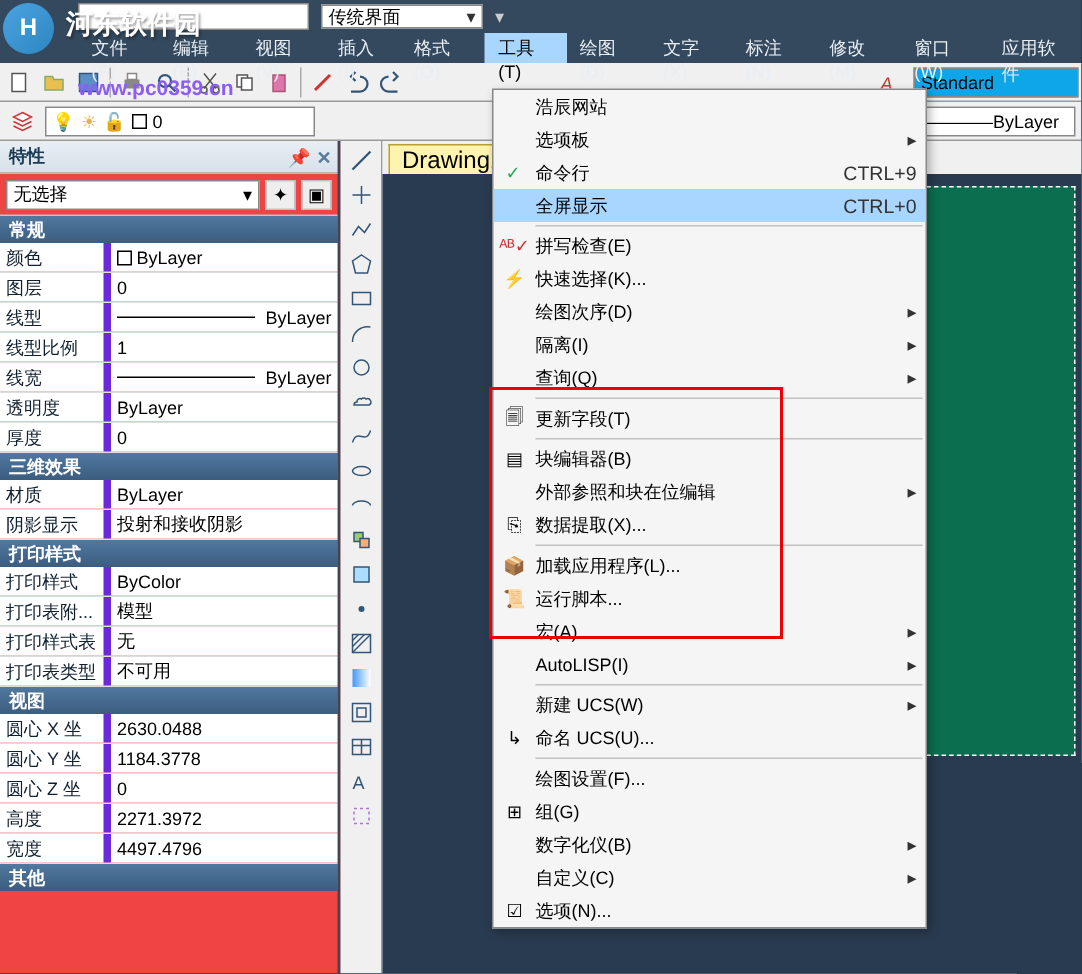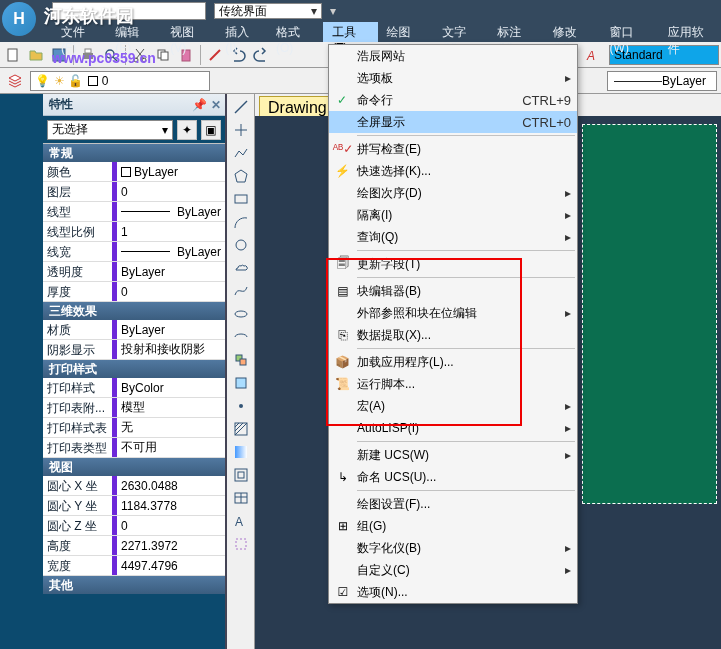--- a/index.html
+++ b/index.html
@@ -27,21 +27,21 @@
 
 .layerbar { height: 26px; background: #f0f0f0; border-bottom: 1px solid #999; display: flex; align-items: center; padding: 0 4px; gap: 4px; }
 .layer-sel { height: 20px; background: #fff; border: 1px solid #888; display: inline-flex; align-items: center; padding: 0 4px; gap: 4px; min-width: 180px; }
 .layer-sel .bulb { color: #e4c72a; }
 .layer-sel .sun { color: #e8b33a; }
 .layer-sel .lock { color: #888; }
 .layer-sel .sq { width: 10px; height: 10px; border: 1px solid #000; background: #fff; }
 .bylayer-sel { height: 20px; background: #fff; border: 1px solid #888; padding: 0 6px; display: inline-flex; align-items: center; min-width: 110px; margin-left: 2px; }
 
 .main { display: flex; height: calc(100% - 94px); }
-.palette { width: 227px; background: #0c4a6e; border-right: 2px solid #445; display: flex; flex-direction: column; padding-left: 43px; }
+.palette { width: 227px; background: #ef4444; border-right: 2px solid #445; display: flex; flex-direction: column; }
 .palette-title { height: 22px; background: linear-gradient(#e8eef4,#d7e2ea); border-bottom: 1px solid #b0c0cd; display: flex; align-items: center; padding: 0 6px; color: #1a3a52; font-weight: bold; position: relative; }
 .palette-title .pin { position: absolute; right: 18px; color: #5b7b99; }
 .palette-title .x { position: absolute; right: 4px; color: #5b7b99; }
 .palette-head { height: 28px; display: flex; align-items: center; padding: 2px 4px; gap: 4px; border-bottom: 1px solid #c2c2c2; }
 .head-sel { flex: 1; height: 20px; background: #fff; border: 1px solid #888; display: inline-flex; align-items: center; padding: 0 4px; justify-content: space-between; }
 .icon-btn { width: 20px; height: 20px; border: 1px solid #c2c2c2; background: #eee; display: inline-flex; align-items: center; justify-content: center; }
 .section-hdr { height: 18px; background: linear-gradient(#5178a0,#3b5d7f); color: #fff; padding: 0 6px; display: flex; align-items: center; font-weight: bold; }
 .proprow { display: flex; height: 20px; border-bottom: 1px solid #ddd; }
 .proprow .k { width: 74px; background: #fff; border-right: 5px solid #6d28d9; padding: 2px 4px; color: #102030; }
 .proprow .v { flex: 1; background: #fff; padding: 2px 4px; display: flex; align-items: center; gap: 3px; }
@@ -52,21 +52,21 @@
 .lefticons { width: 28px; background: #f0f0f0; display: flex; flex-direction: column; align-items: center; padding: 2px 0; gap: 1px; border-right: 1px solid #999; }
 .lefticons .ic { width: 24px; height: 22px; display: flex; align-items: center; justify-content: center; color: #356; }
 .lefticons .ic svg { width: 16px; height: 16px; }
 
 .canvas { flex: 1; position: relative; background: #e8e8e8; }
 .tabbar { height: 22px; background: #f0f0f0; display: flex; align-items: flex-end; padding-left: 4px; }
 .tab { height: 20px; background: #fff3b0; border: 1px solid #b8a030; border-bottom: none; padding: 2px 8px; font-size: 16px; }
 .drawing { position: absolute; top: 22px; left: 0; right: 0; bottom: 0; background: #293b50; }
 .greenrect { position: absolute; right: 4px; top: 8px; width: 135px; height: 380px; background: #0b6e4f; border: 1px dashed #fff; }
 
-.ctxmenu { position: absolute; left: 328px; top: 44px; width: 250px; background: #f5f5f5; border: 1px solid #888; box-shadow: 2px 2px 6px rgba(0,0,0,0.3); z-index: 100; }
+.ctxmenu { position: absolute; left: 328px; top: 59px; width: 290px; background: #f5f5f5; border: 1px solid #888; box-shadow: 2px 2px 6px rgba(0,0,0,0.3); z-index: 100; }
 .ctxmenu .ci { height: 22px; display: flex; align-items: center; padding-right: 6px; position: relative; }
 .ctxmenu .ci .ico { width: 28px; display: inline-flex; align-items: center; justify-content: center; }
 .ctxmenu .ci .lbl { flex: 1; }
 .ctxmenu .ci .sc { color: #333; font-size: 13px; padding-left: 20px; }
 .ctxmenu .ci .arr { position: absolute; right: 6px; color: #333; }
 .ctxmenu .ci.hl { background: #a9d6ff; }
 .ctxmenu .sep { height: 1px; background: #c2c2c2; margin: 2px 2px 2px 28px; }
 .ctxmenu .chk::before { content: "✓"; position: absolute; left: 8px; color: #2a5; }
 .redbox { position: absolute; border: 2px solid #e00; pointer-events: none; left: 326px; top: 258px; width: 196px; height: 168px; z-index: 101; }
 </style>

